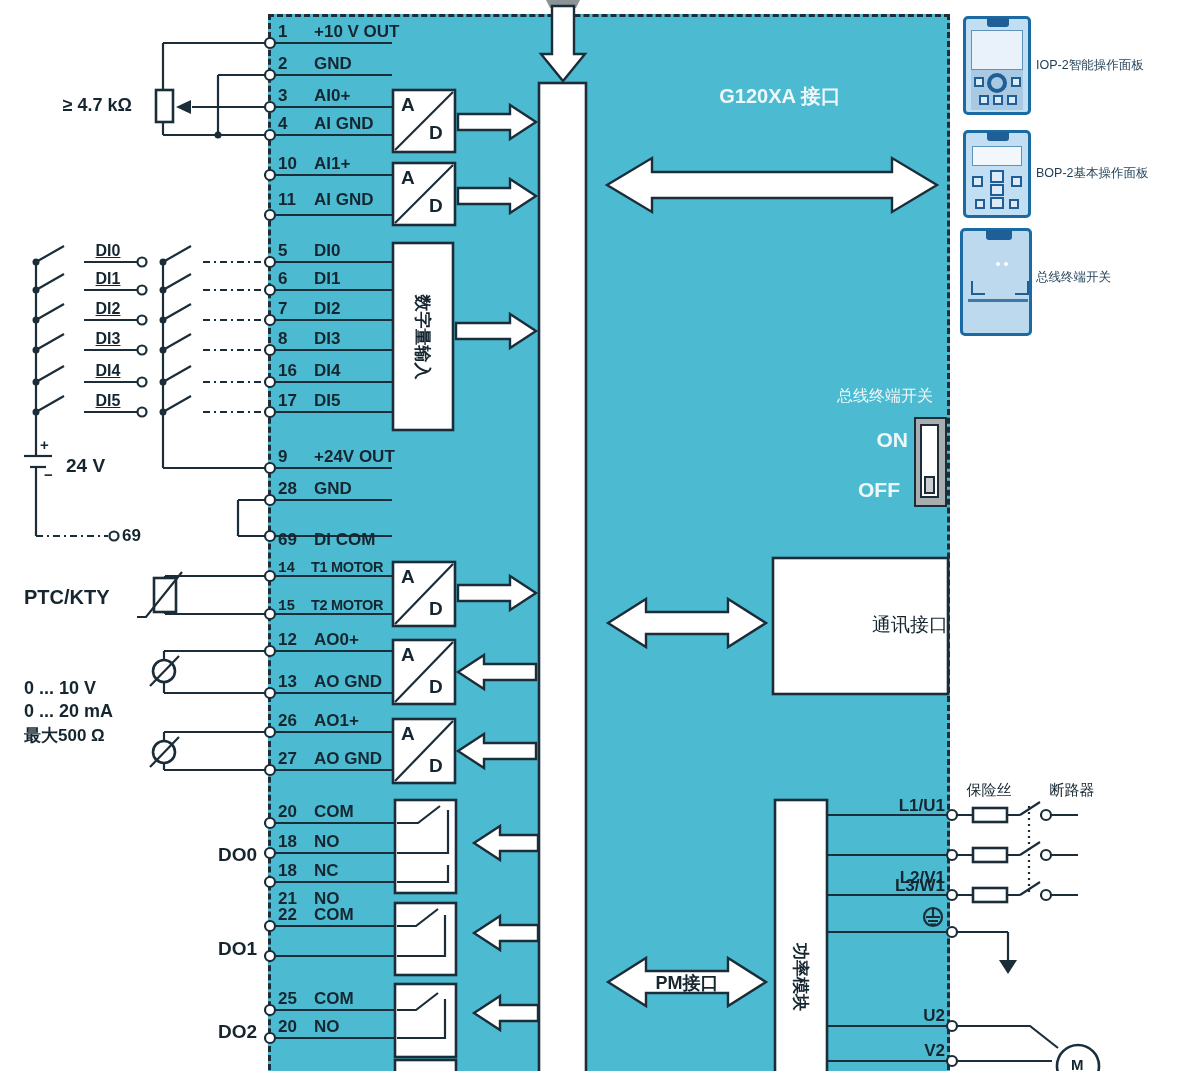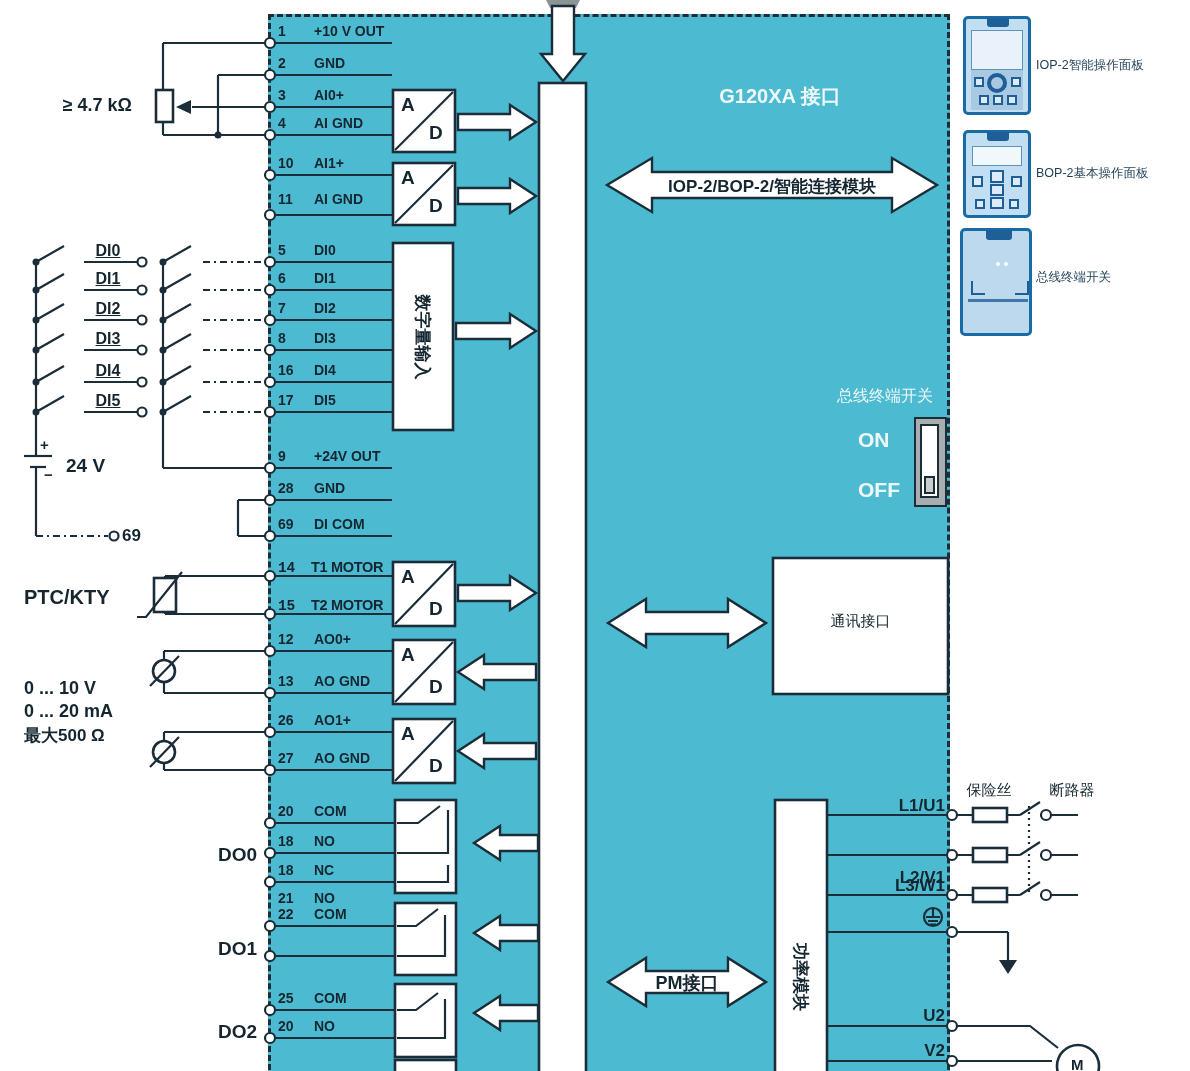--- a/index.html
+++ b/index.html
@@ -14,21 +14,21 @@
   .abs{position:absolute;}
   #block{position:absolute;left:268px;top:14px;width:682px;height:1065px;
          background:var(--teal);border:3px dashed var(--line);box-sizing:border-box;}
   svg{position:absolute;left:0;top:0;}
   .w{stroke:var(--line);stroke-width:2.2;fill:none;}
   .wb{fill:var(--white);stroke:var(--line);stroke-width:2.6;}
   .arr{fill:var(--white);stroke:var(--line);stroke-width:2.4;stroke-linejoin:miter;}
   .dot{fill:var(--line);stroke:none;}
   .trm{fill:var(--white);stroke:var(--line);stroke-width:2.2;}
   .dd{stroke-dasharray:7 4 2 4;}
-  .tl{position:absolute;left:278px;font-weight:bold;font-size:14px;color:var(--txt);white-space:nowrap;line-height:19px;}
+  .tl{position:absolute;left:278px;font-weight:bold;font-size:17px;color:var(--txt);white-space:nowrap;line-height:19px;}
   .tl .n{display:inline-block;width:36px;}
   .tl.sm{font-size:14.5px;letter-spacing:-0.3px;}
   .tl.sm .n{width:33px;font-family:Liberation Mono, monospace;}
   .lbl{position:absolute;font-weight:bold;font-size:18px;color:var(--txt);white-space:nowrap;}
   .dil{position:absolute;width:60px;text-align:center;font-weight:bold;font-size:16px;
        color:var(--txt);text-decoration:underline;}
   .rtl{position:absolute;width:82px;text-align:right;font-weight:bold;font-size:17px;color:var(--txt);}
   .wt{color:var(--title_text);}
   .adl{position:absolute;font-weight:bold;font-size:19px;color:var(--txt);}
   .vtext{position:absolute;width:180px;height:22px;text-align:center;font-weight:bold;font-size:17px;
@@ -279,21 +279,21 @@
   <div class="tl" style="top:154px"><span class="n">10</span><span>AI1+</span></div>
   <div class="tl" style="top:190px"><span class="n">11</span><span>AI GND</span></div>
   <div class="tl" style="top:241px"><span class="n">5</span><span>DI0</span></div>
   <div class="tl" style="top:269px"><span class="n">6</span><span>DI1</span></div>
   <div class="tl" style="top:299px"><span class="n">7</span><span>DI2</span></div>
   <div class="tl" style="top:329px"><span class="n">8</span><span>DI3</span></div>
   <div class="tl" style="top:361px"><span class="n">16</span><span>DI4</span></div>
   <div class="tl" style="top:391px"><span class="n">17</span><span>DI5</span></div>
   <div class="tl" style="top:447px"><span class="n">9</span><span>+24V OUT</span></div>
   <div class="tl" style="top:479px"><span class="n">28</span><span>GND</span></div>
-  <div class="tl" style="top:515px"><span class="n">69</span><span>DI COM</span></div>
+  <div class="tl" style="top:530px"><span class="n">69</span><span>DI COM</span></div>
   <div class="tl sm" style="top:558px"><span class="n">14</span><span>T1 MOTOR</span></div>
   <div class="tl sm" style="top:596px"><span class="n">15</span><span>T2 MOTOR</span></div>
   <div class="tl" style="top:630px"><span class="n">12</span><span>AO0+</span></div>
   <div class="tl" style="top:672px"><span class="n">13</span><span>AO GND</span></div>
   <div class="tl" style="top:711px"><span class="n">26</span><span>AO1+</span></div>
   <div class="tl" style="top:749px"><span class="n">27</span><span>AO GND</span></div>
   <div class="tl" style="top:802px"><span class="n">20</span><span>COM</span></div>
   <div class="tl" style="top:832px"><span class="n">18</span><span>NO</span></div>
   <div class="tl" style="top:861px"><span class="n">18</span><span>NC</span></div>
   <div class="tl" style="top:905px"><span class="n">22</span><span>COM</span></div>
@@ -329,26 +329,25 @@
   <div class="adl" style="left:429px;top:598px">D</div>
   <div class="adl" style="left:401px;top:644px">A</div>
   <div class="adl" style="left:429px;top:676px">D</div>
   <div class="adl" style="left:401px;top:723px">A</div>
   <div class="adl" style="left:429px;top:755px">D</div>
 
   <div class="vtext" style="left:333px;top:326px">数字量输入</div>
   <div class="vtext" style="left:711px;top:966px">功率模块</div>
 
   <div class="lbl wt" style="left:695px;top:83px;width:170px;text-align:center;font-size:20px">G120XA 接口</div>
-  <div class="lbl" style="left:650px;top:175px;width:244px;text-align:center;font-size:17px">IOP-2/BOP-2/智能连接模块</div>
-  <div class="lbl" style="left:773px;top:612px;width:175px;text-align:center;font-size:15px;font-weight:normal">通讯接口</div>
+  <div class="lbl" style="left:773px;top:612px;width:175px;text-align:right;font-size:19px;font-weight:normal">通讯接口</div>
   <div class="lbl" style="left:630px;top:971px;width:114px;text-align:center;font-size:18px">PM接口</div>
 
   <div class="lbl wt" style="left:820px;top:386px;width:130px;text-align:center;font-size:16px;font-weight:normal">总线终端开关</div>
-  <div class="lbl wt" style="left:858px;top:428px;width:50px;text-align:left;font-size:21px">ON</div>
+  <div class="lbl wt" style="left:858px;top:428px;width:50px;text-align:right;font-size:21px">ON</div>
   <div class="lbl wt" style="left:850px;top:478px;width:58px;text-align:center;font-size:21px">OFF</div>
   <div class="abs" style="left:914px;top:417px;width:33px;height:90px;background:var(--switch_gray);border:2.5px solid var(--line);box-sizing:border-box">
     <div class="abs" style="left:4px;top:5px;width:19px;height:74px;background:#fff;border:2px solid var(--line);box-sizing:border-box">
       <div class="abs" style="left:2px;top:50px;width:11px;height:18px;background:var(--handle);border:2px solid var(--line);box-sizing:border-box"></div>
     </div>
   </div>
 
   <div class="rtl" style="left:863px;top:796px">L1/U1</div>
   <div class="rtl" style="left:863px;top:868px">L2/V1</div>
   <div class="rtl" style="left:863px;top:876px">L3/W1</div>

